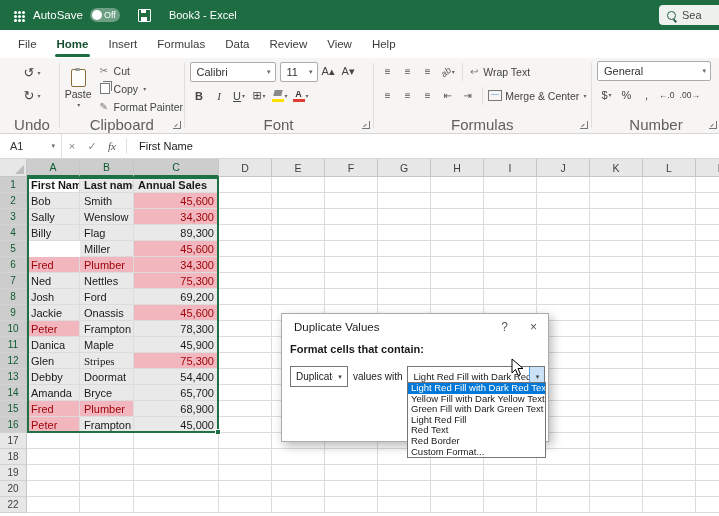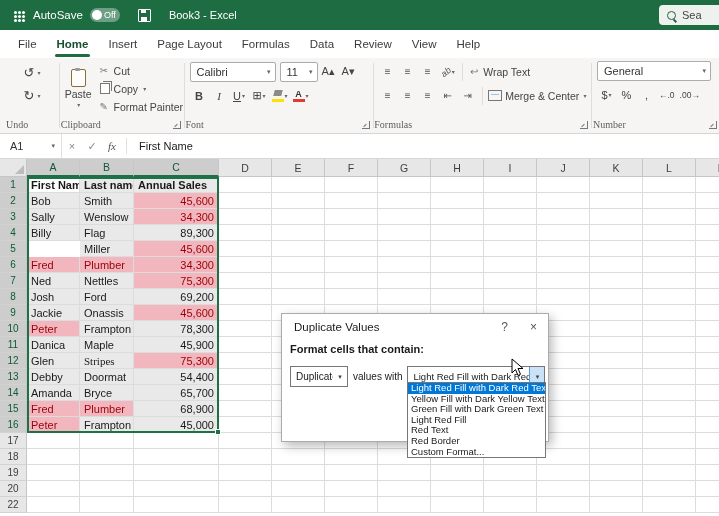--- a/index.html
+++ b/index.html
@@ -32,21 +32,21 @@
   .menu-tab.active{color:#174F30;font-weight:bold;}
   .menu-tab.active::after{content:"";position:absolute;left:8px;right:8px;bottom:1px;height:3px;border-radius:2px;
                           background:var(--titlebar-green,#1E6C41);}
 
   
   .ribbon{position:absolute;top:58px;left:0;right:0;height:76px;background:#F6F5F3;
           border-bottom:1px solid #D8D6D4;display:flex;padding-left:6px;box-sizing:border-box;}
   .rgroup{display:flex;flex-direction:column;flex:0 0 auto;}
   .gbody{flex:1;display:flex;align-items:center;padding:3px 4px 0;}
   .gbody.col{flex-direction:column;align-items:flex-start;justify-content:flex-start;gap:3px;}
-  .glabel{position:relative;height:17px;font-size:10px;color:#605E5C;display:flex;align-items:center;font-family:Liberation Serif, serif;}
+  .glabel{position:relative;height:17px;font-size:15px;color:#605E5C;display:flex;align-items:center;justify-content:center;}
   .launcher{position:absolute;right:2px;bottom:4px;width:7px;height:7px;border-right:1px solid #777;border-bottom:1px solid #777;}
   .launcher::before{content:"";position:absolute;right:2px;bottom:2px;width:4px;height:1px;background:#777;transform:rotate(-45deg);}
   .gsep{width:1px;background:#E0DEDC;margin:5px 1px;}
   .rrow{display:flex;align-items:center;gap:1px;}
   .ibtn{height:22px;min-width:30px;display:flex;align-items:center;justify-content:center;font-size:13px;color:#444;gap:2px;}
   .ibtn2{height:21px;min-width:19px;padding:0 2px;display:flex;align-items:center;justify-content:center;font-size:11px;color:#444;}
   .mini{font-size:6px;color:#666;margin-left:1px;}
   .bigbtn{width:40px;height:50px;display:flex;flex-direction:column;align-items:center;justify-content:center;gap:1px;font-size:10.5px;color:#444;}
   .clip-icon{width:13px;height:16px;border:1px solid #8a6d3b;border-radius:2px;background:#fdfdfb;position:relative;}
   .clip-icon::before{content:"";position:absolute;top:-2px;left:3px;width:5px;height:3px;background:#999;border-radius:1px;}
@@ -149,21 +149,20 @@
     <span class="search-pill">
       <span class="search-glass"></span>
       <span>Sea</span>
     </span>
   </header>
 
   <nav class="menubar" id="menu-tabs">
       <button class="menu-tab">File</button>
       <button class="menu-tab active">Home</button>
       <button class="menu-tab">Insert</button>
-      <button class="menu-tab">Page Layout</button>
       <button class="menu-tab">Formulas</button>
       <button class="menu-tab">Data</button>
       <button class="menu-tab">Review</button>
       <button class="menu-tab">View</button>
       <button class="menu-tab">Help</button>
     </nav>
 
   <section class="ribbon">
 
     <div class="rgroup" style="width:52px">

